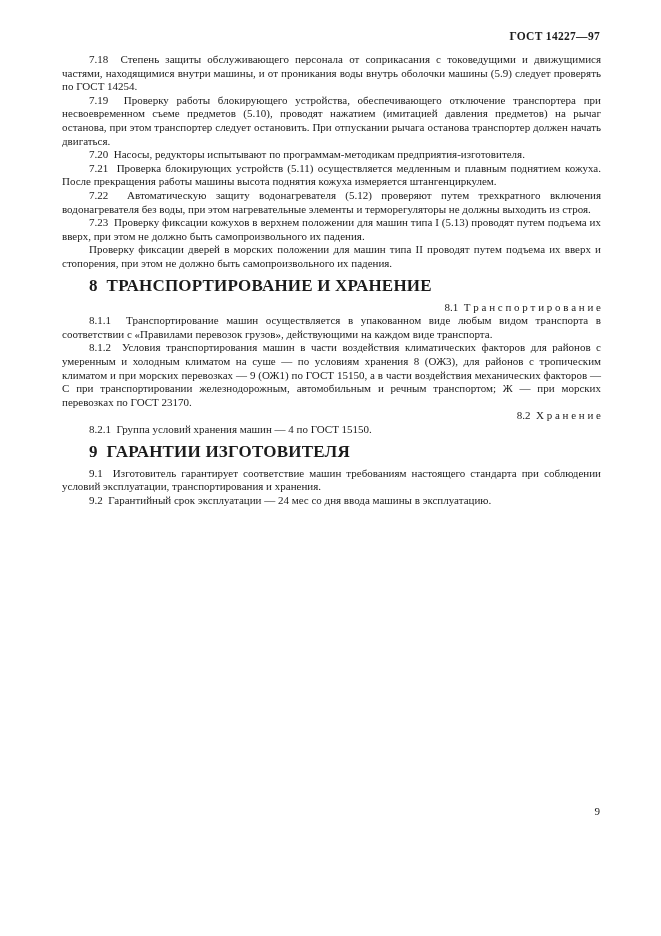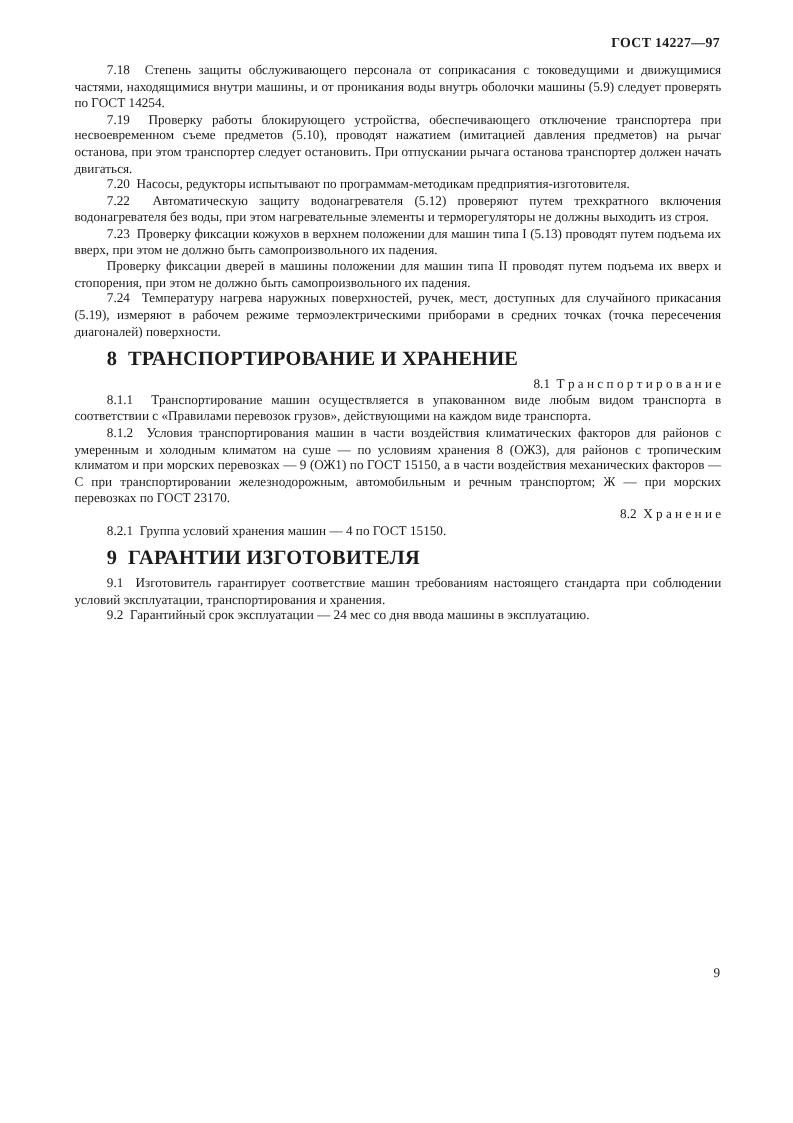--- a/index.html
+++ b/index.html
@@ -60,24 +60,24 @@
 <body>
 
 <div class="page">
 
   <div class="doc-header">ГОСТ 14227—97</div>
 
   <main class="doc-body">
     <p class="para">7.18&nbsp;&nbsp;Степень защиты обслуживающего персонала от соприкасания с токоведущими и движущимися частями, находящимися внутри машины, и от проникания воды внутрь оболочки машины (5.9) следует проверять по ГОСТ 14254.</p>
     <p class="para">7.19&nbsp;&nbsp;Проверку работы блокирующего устройства, обеспечивающего отключение транспортера при несвоевременном съеме предметов (5.10), проводят нажатием (имитацией давления предметов) на рычаг останова, при этом транспортер следует остановить. При отпускании рычага останова транспортер должен начать двигаться.</p>
     <p class="para">7.20&nbsp;&nbsp;Насосы, редукторы испытывают по программам-методикам предприятия-изготовителя.</p>
+    <p class="para">7.21&nbsp;&nbsp;Проверка блокирующих устройств (5.11) осуществляется медленным и плавным поднятием кожуха. После прекращения работы машины высота поднятия кожуха измеряется штангенциркулем.</p>
     <p class="para">7.22&nbsp;&nbsp;Автоматическую защиту водонагревателя (5.12) проверяют путем трехкратного включения водонагревателя без воды, при этом нагревательные элементы и терморегуляторы не должны выходить из строя.</p>
     <p class="para">7.23&nbsp;&nbsp;Проверку фиксации кожухов в верхнем положении для машин типа I (5.13) проводят путем подъема их вверх, при этом не должно быть самопроизвольного их падения.</p>
-    <p class="para">Проверку фиксации дверей в машины положении для машин типа II проводят путем подъема их вверх и стопорения, при этом не должно быть самопроизвольного их падения.</p>
-    <p class="para">7.24&nbsp;&nbsp;Температуру нагрева наружных поверхностей, ручек, мест, доступных для случайного прикасания (5.19), измеряют в рабочем режиме термоэлектрическими приборами в средних точках (точка пересечения диагоналей) поверхности.</p>
+    <p class="para">Проверку фиксации дверей в морских положении для машин типа II проводят путем подъема их вверх и стопорения, при этом не должно быть самопроизвольного их падения.</p>
 
     <h2 class="heading">8&nbsp;&nbsp;ТРАНСПОРТИРОВАНИЕ И ХРАНЕНИЕ</h2>
     <p class="para subheading">8.1&nbsp;&nbsp;Т р а н с п о р т и р о в а н и е</p>
     <p class="para">8.1.1&nbsp;&nbsp;Транспортирование машин осуществляется в упакованном виде любым видом транспорта в соответствии с «Правилами перевозок грузов», действующими на каждом виде транспорта.</p>
     <p class="para">8.1.2&nbsp;&nbsp;Условия транспортирования машин в части воздействия климатических факторов для районов с умеренным и холодным климатом на суше — по условиям хранения 8 (ОЖ3), для районов с тропическим климатом и при морских перевозках — 9 (ОЖ1) по ГОСТ 15150, а в части воздействия механических факторов — С при транспортировании железнодорожным, автомобильным и речным транспортом; Ж — при морских перевозках по ГОСТ 23170.</p>
     <p class="para subheading">8.2&nbsp;&nbsp;Х р а н е н и е</p>
     <p class="para">8.2.1&nbsp;&nbsp;Группа условий хранения машин — 4 по ГОСТ 15150.</p>
 
     <h2 class="heading">9&nbsp;&nbsp;ГАРАНТИИ ИЗГОТОВИТЕЛЯ</h2>
     <p class="para">9.1&nbsp;&nbsp;Изготовитель гарантирует соответствие машин требованиям настоящего стандарта при соблюдении условий эксплуатации, транспортирования и хранения.</p>

